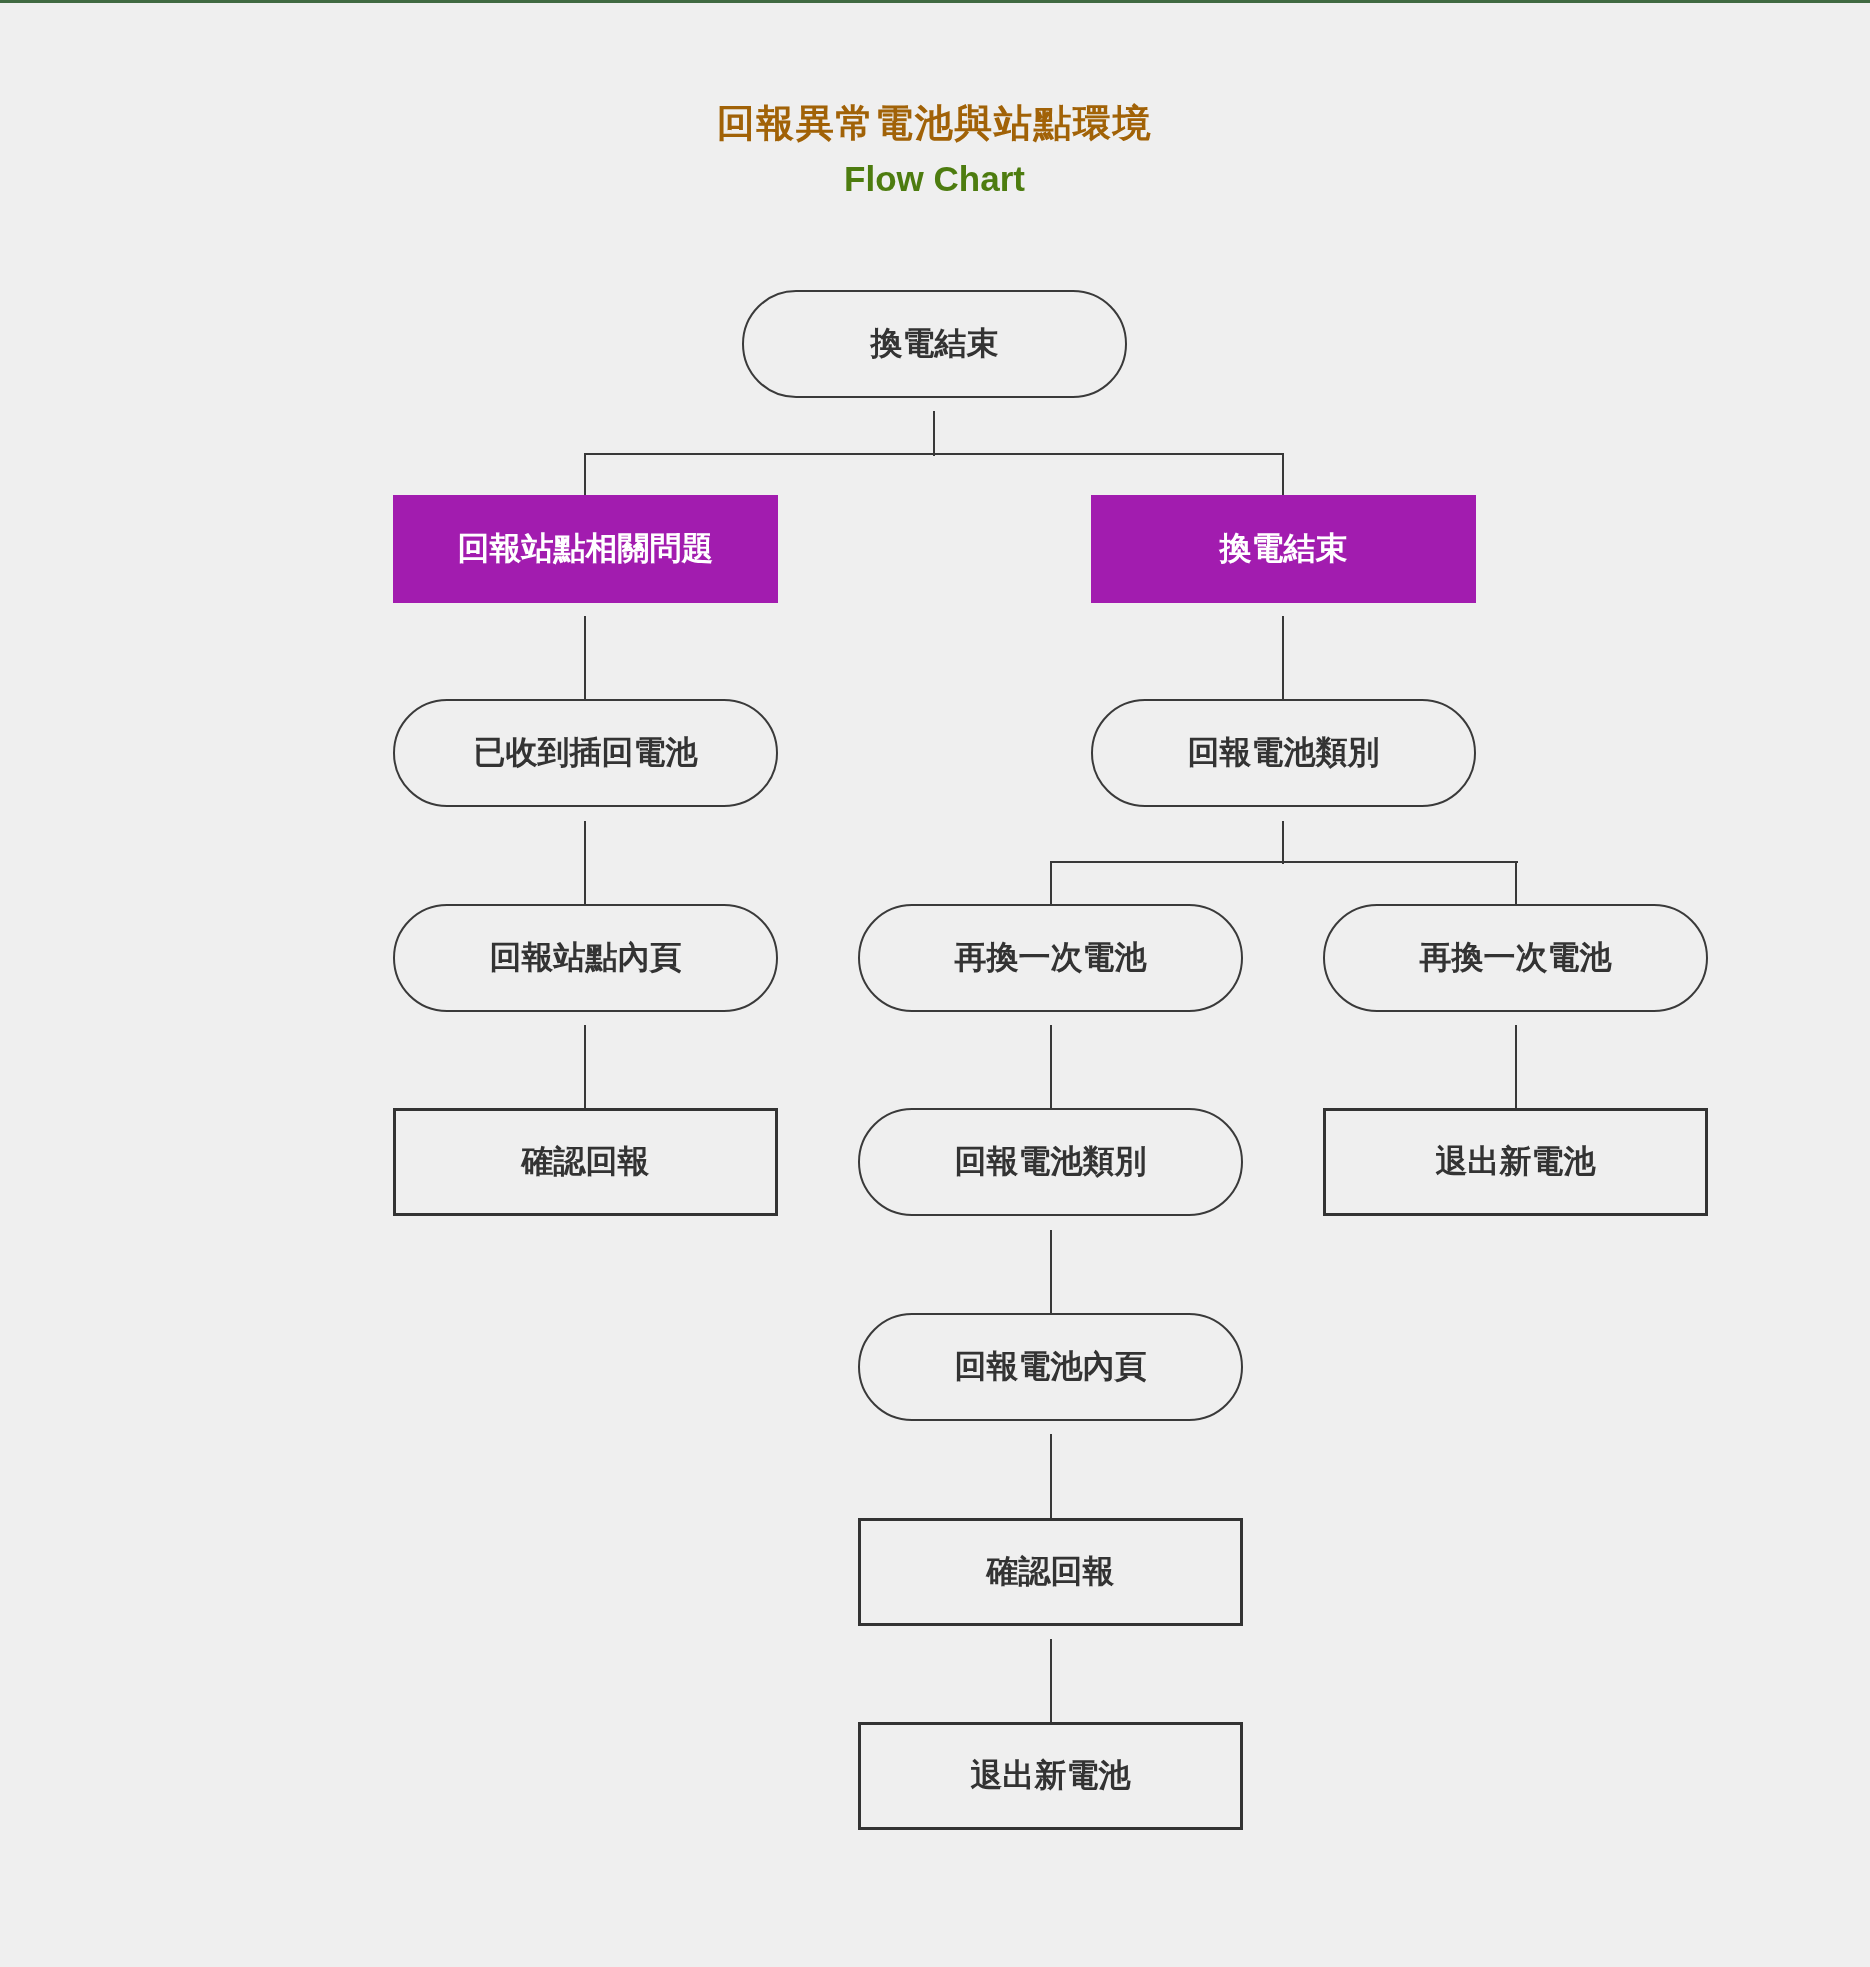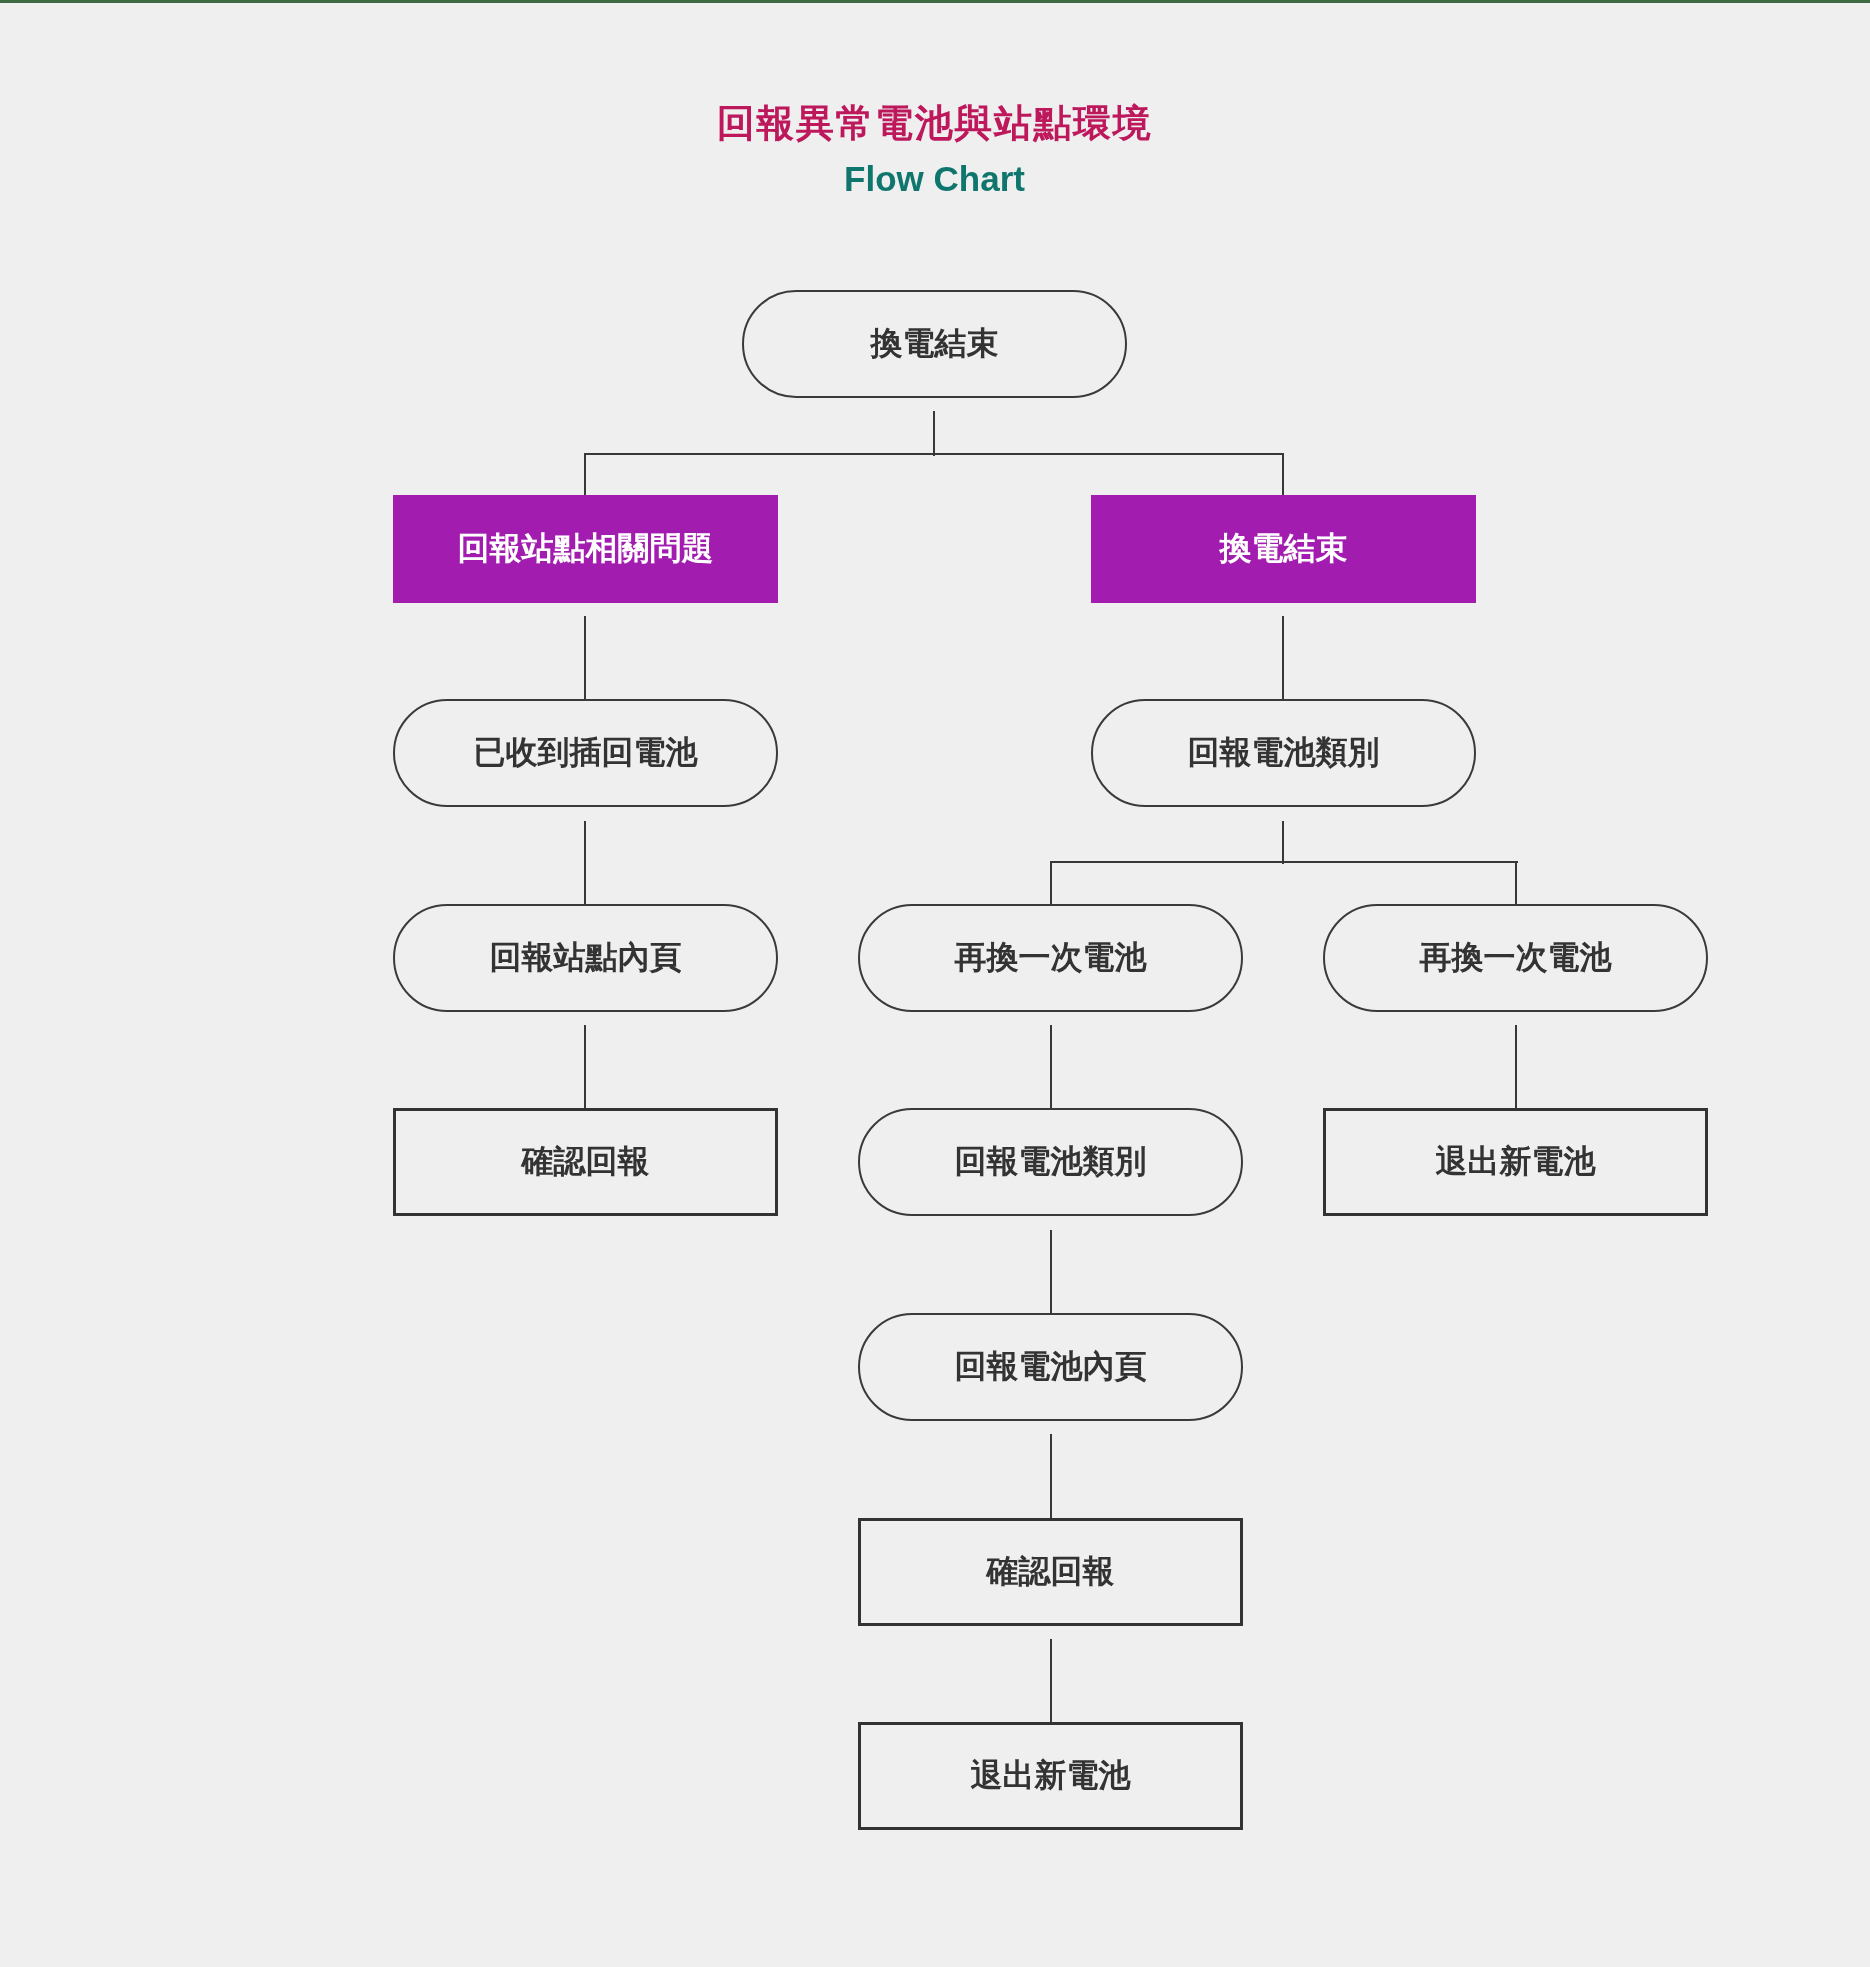--- a/index.html
+++ b/index.html
@@ -11,26 +11,26 @@
     color: #333333;
     overflow: hidden;
   }
   .top-strip {
     position: absolute; left: 0; top: 0; width: 100%; height: 3.2px;
     background: #406a42;
   }
   .title-line1 {
     position: absolute; left: 0; top: 98px; width: 1869px;
     text-align: center; font-size: 38px; font-weight: 700;
-    letter-spacing: 1.6px; color: #be185d;
+    letter-spacing: 1.6px; color: #a16207;
   }
   .title-line2 {
     position: absolute; left: 0; top: 159px; width: 1869px;
     text-align: center; font-size: 35px; font-weight: 600;
-    color: #0f766e;
+    color: #4d7c0f;
   }
   .node {
     position: absolute; width: 385px; height: 108px;
     display: flex; align-items: center; justify-content: center;
     font-size: 32px; font-weight: 700; text-align: center;
     color: #333333; background: #efefef;
   }
   .stadium { border: 2.4px solid #3a3a3a; border-radius: 61px; }
   .rect    { border: 3.2px solid #333333; border-radius: 0; }
   .dark    { background: #a21caf; color: #ffffff; border: none; }

